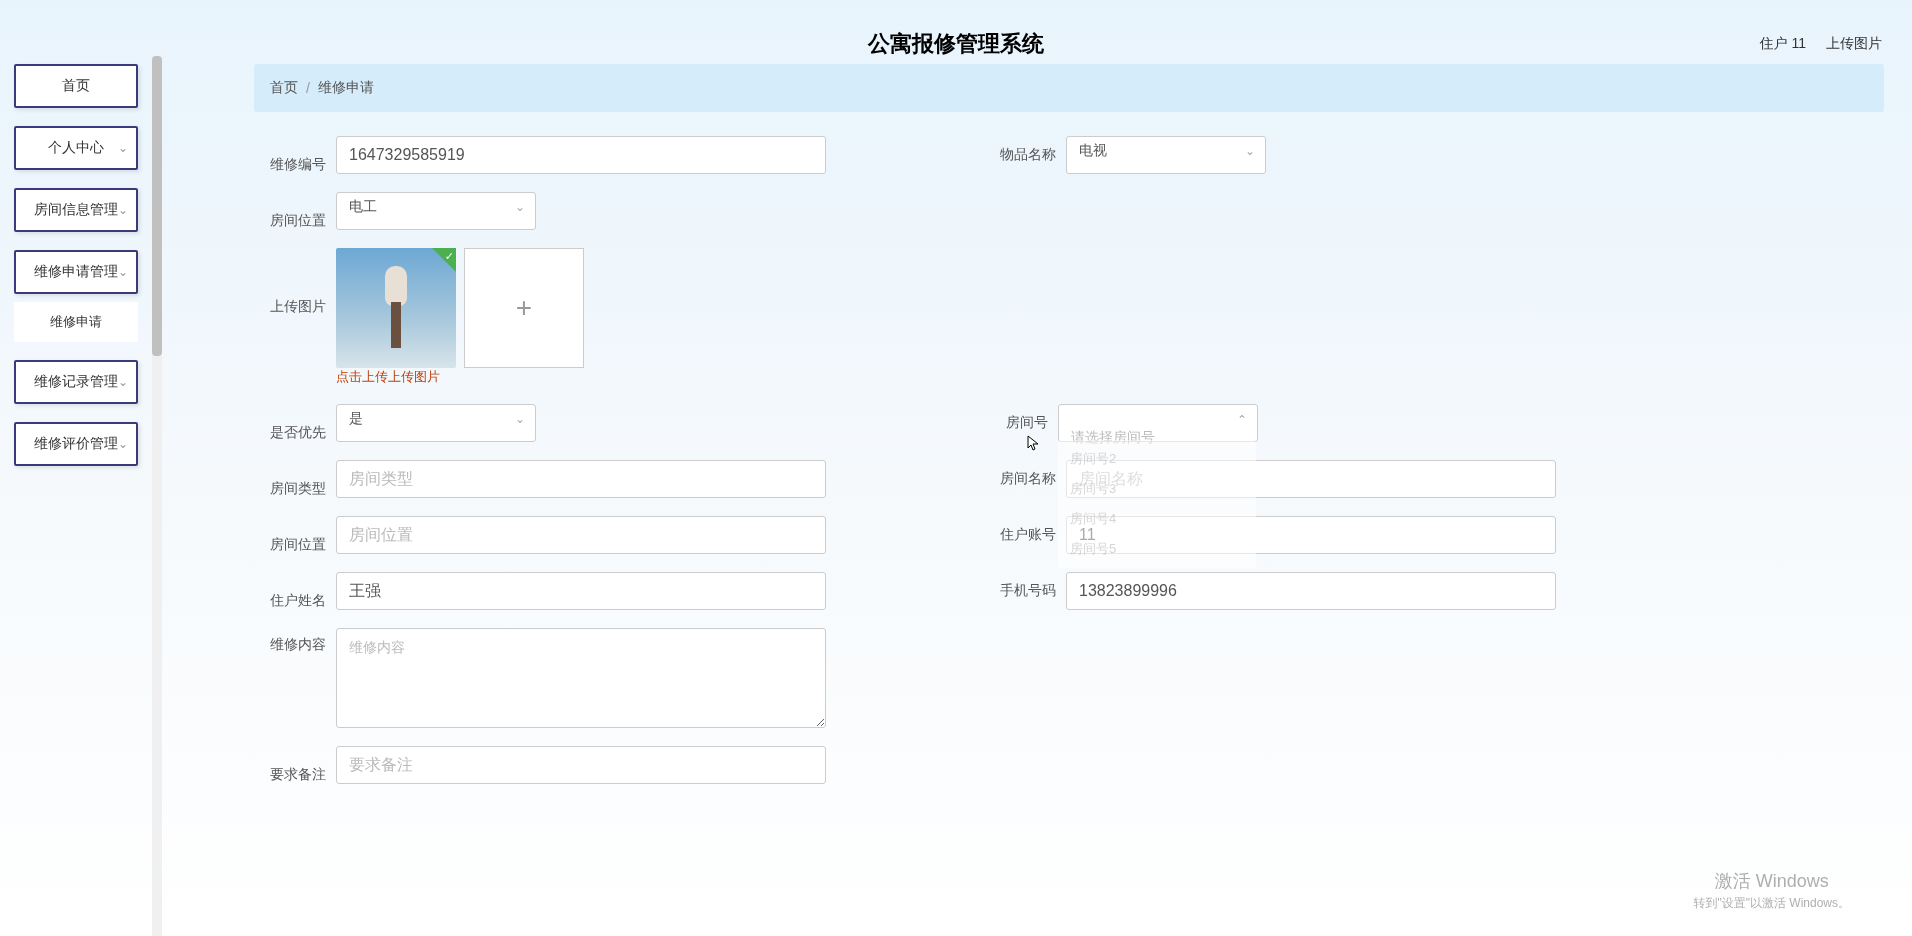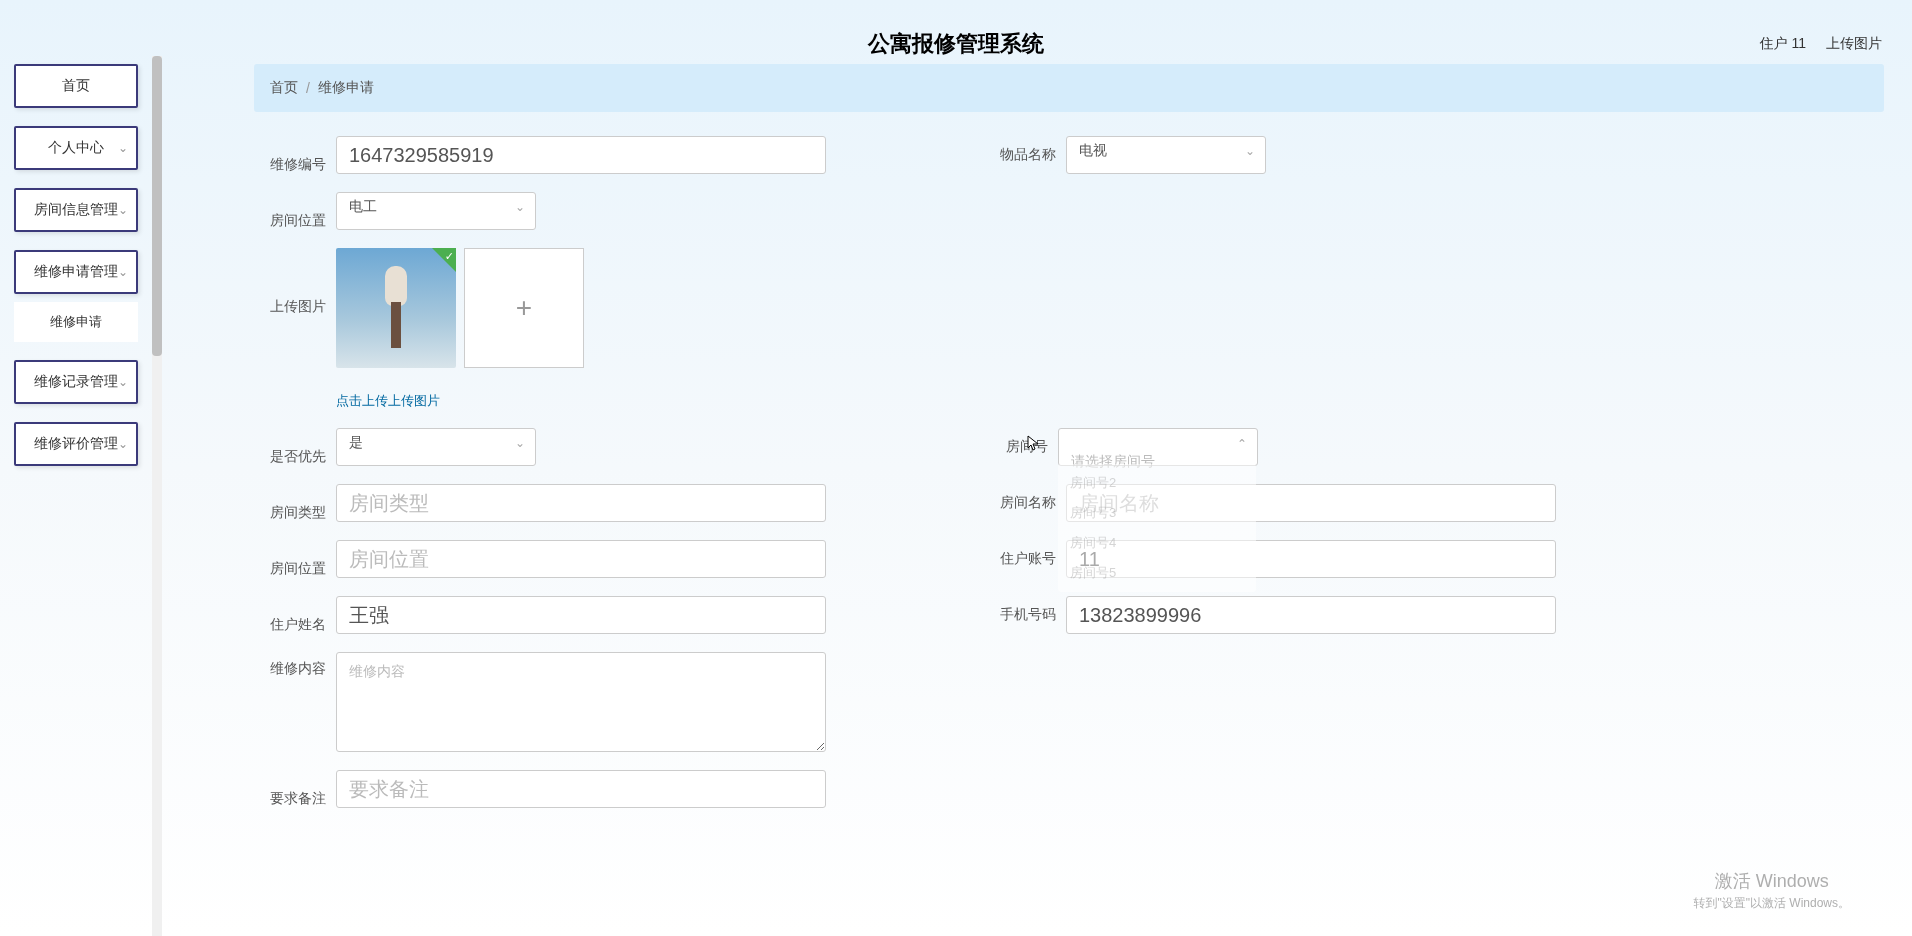--- a/index.html
+++ b/index.html
@@ -151,21 +151,21 @@
       font-size: 14px;
       color: #555;
       margin-right: 10px;
       flex-shrink: 0;
     }
     .form-input {
       height: 38px;
       border: 1px solid #ccc;
       border-radius: 3px;
       padding: 0 12px;
-      font-size: 20px;
+      font-size: 16px;
       color: #555;
       outline: none;
     }
     .form-input.wide {
       width: 490px;
     }
     .form-input.right-wide {
       width: 490px;
     }
     .form-input::placeholder {
@@ -257,23 +257,22 @@
       border: 1px solid #ccc;
       display: flex;
       align-items: center;
       justify-content: center;
       font-size: 28px;
       color: #999;
       cursor: pointer;
       background: #fff;
     }
     .upload-hint {
-      margin-top: 24px;
       font-size: 13px;
-      color: #0369a1;
+      color: #c2410c;
     }
     
     
     .form-textarea {
       width: 490px;
       height: 100px;
       border: 1px solid #ccc;
       border-radius: 3px;
       padding: 10px 12px;
       font-size: 14px;

